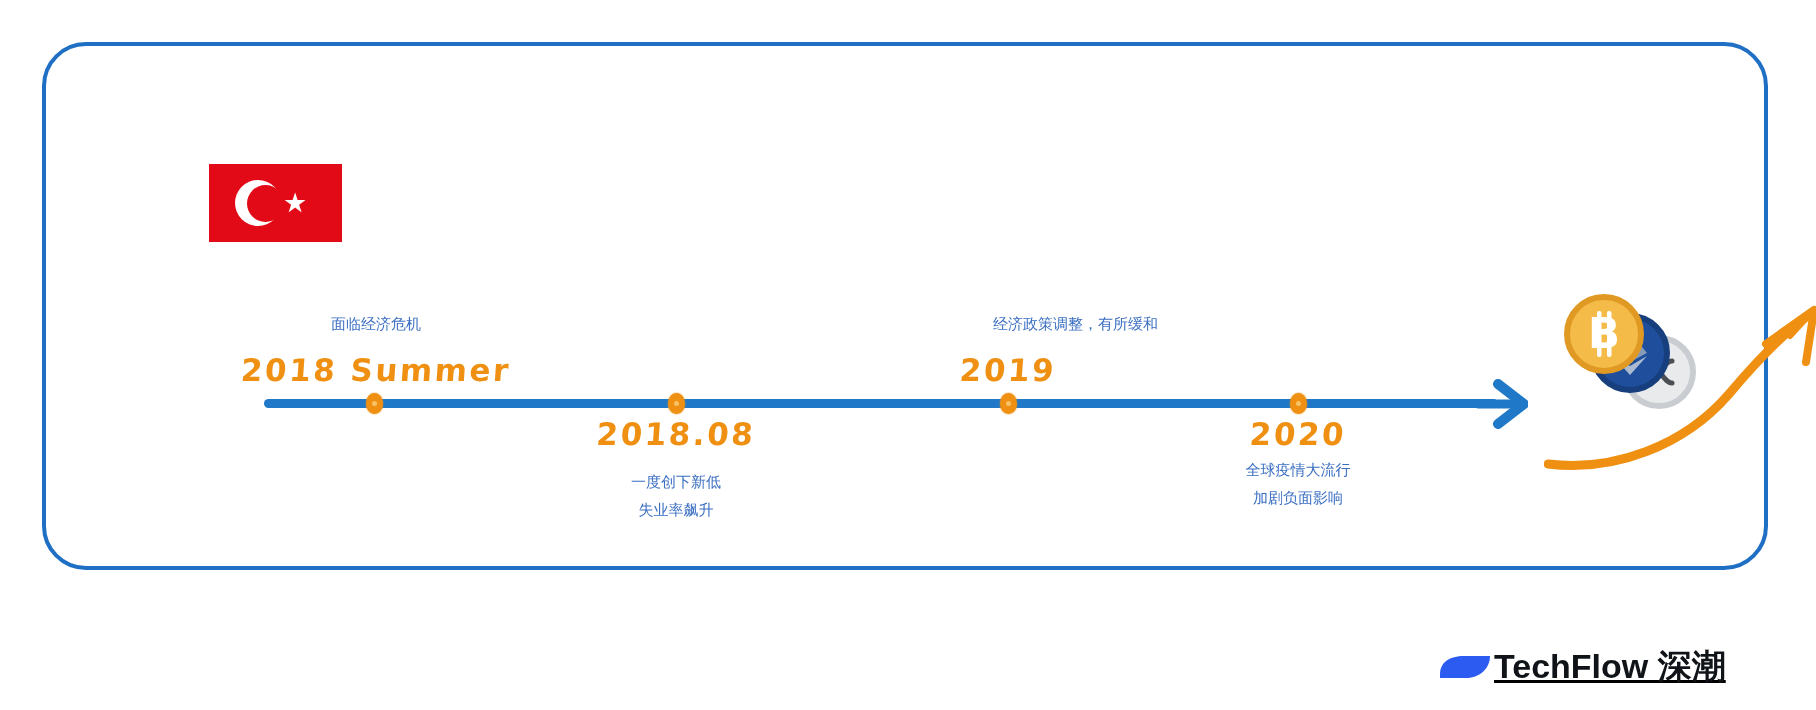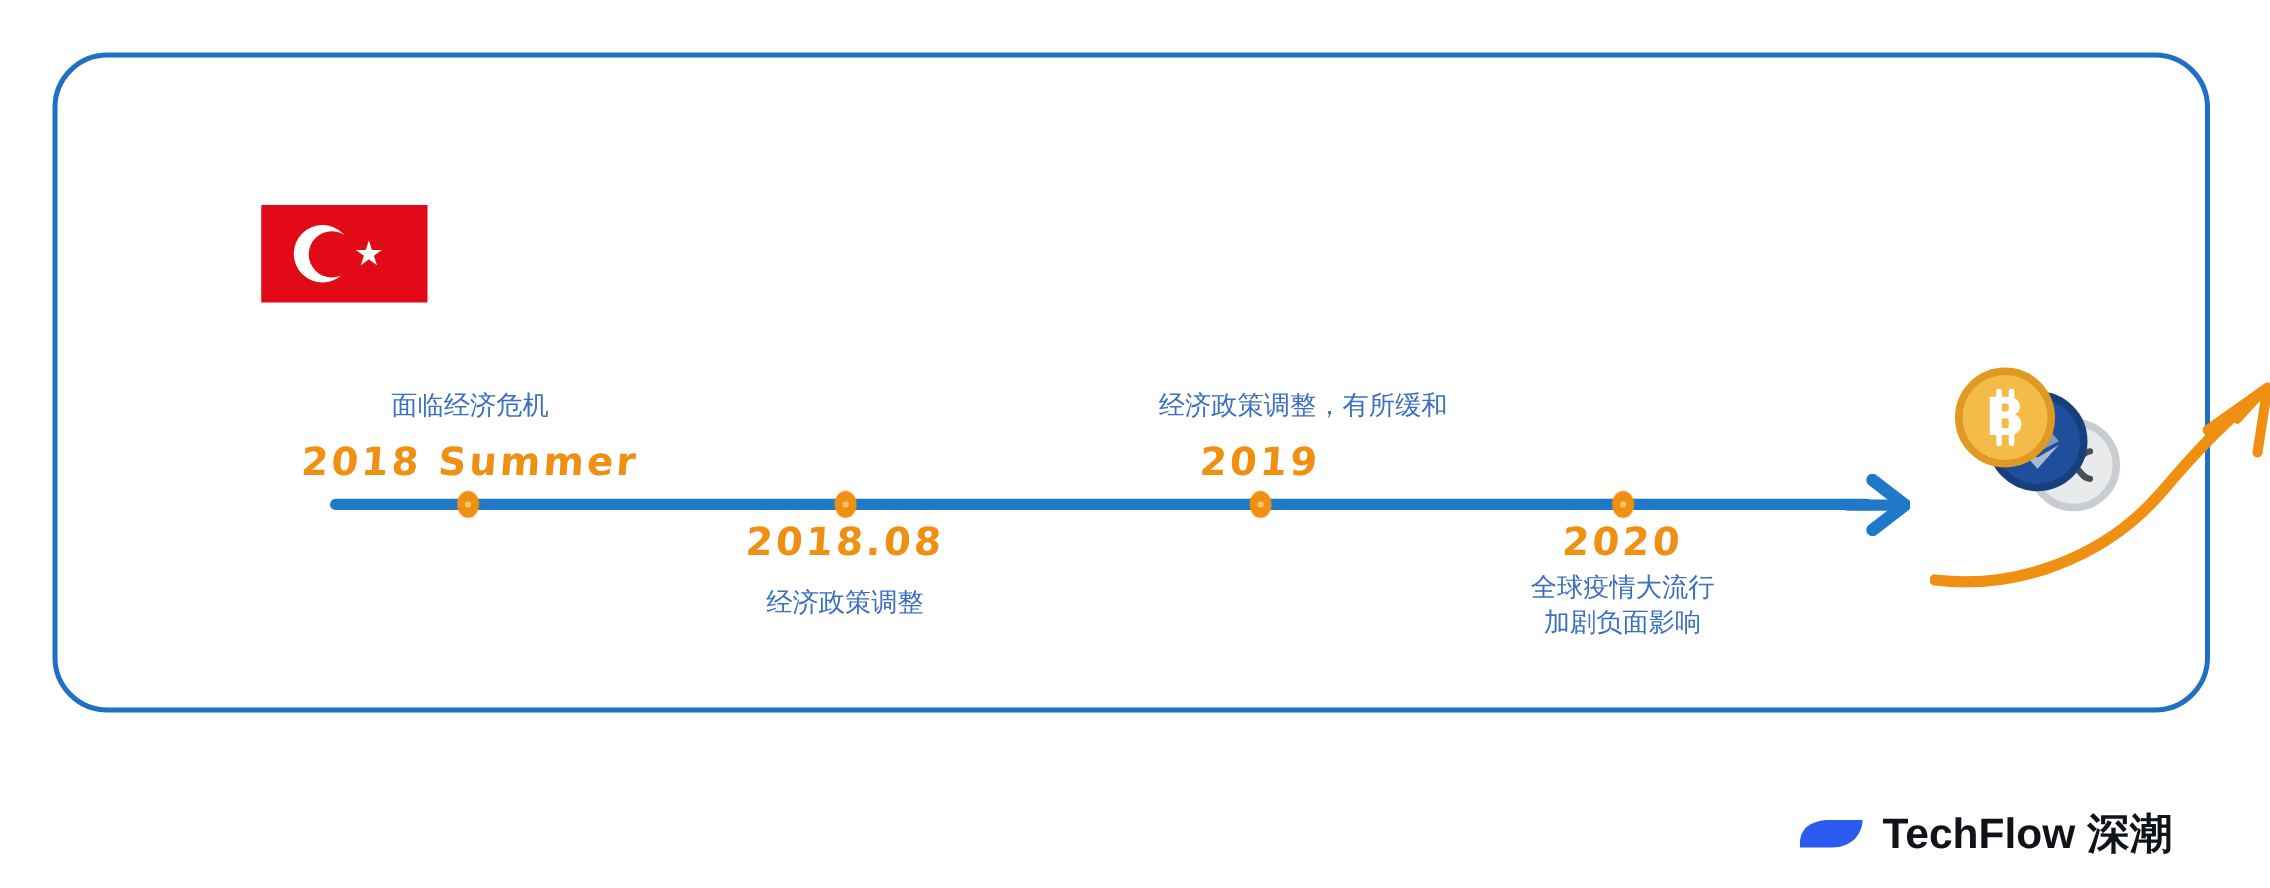--- a/index.html
+++ b/index.html
@@ -115,21 +115,21 @@
     font-size: 31px;
     font-weight: bold;
     letter-spacing: 2.5px;
     white-space: nowrap;
     transform: skewX(-4deg);
   }
   .note-zh {
     position: absolute;
     color: #3b6fc2;
     font-family: "DejaVu Sans", sans-serif;
-    font-size: 21px;
+    font-size: 15px;
     line-height: 28px;
     white-space: nowrap;
     text-align: center;
   }
 
   
   #coins {
     position: absolute;
     left: 1518px;
     top: 248px;
@@ -172,21 +172,22 @@
     height: 190px;
   }
 
   
   #footer-logo {
     position: absolute;
     left: 1392px;
     top: 598px;
     display: flex;
     align-items: center;
-    gap: 14px;
+    gap: 2px;
+    text-decoration: underline;
   }
   #footer-logo .mark {
     width: 54px;
     height: 30px;
   }
   #footer-logo .wordmark {
     font-family: "Liberation Sans", sans-serif;
     font-size: 34px;
     font-weight: bold;
     color: #101418;
@@ -215,21 +216,22 @@
   <div class="tl-dot" style="left:328px"></div>
   <div class="tl-dot" style="left:630px"></div>
   <div class="tl-dot" style="left:962px"></div>
   <div class="tl-dot" style="left:1252px"></div>
 
   <div class="note-zh" style="left:180px; top:264px; width:300px;">面临经济危机</div>
   <div class="year-label" style="left:180px; top:306px; width:300px; text-align:center;">2018 Summer</div>
 
   <div class="year-label" style="left:480px; top:370px; width:300px; text-align:center;">2018.08</div>
   <div class="note-zh" style="left:480px; top:422px; width:300px;">
-    <div>经济政策调整</div>
+    <div>一度创下新低</div>
+    <div>失业率飙升</div>
   </div>
 
   <div class="note-zh" style="left:812px; top:264px; width:300px;text-align:right;">经济政策调整，有所缓和</div>
   <div class="year-label" style="left:812px; top:306px; width:300px; text-align:center;">2019</div>
 
   <div class="year-label" style="left:1102px; top:370px; width:300px; text-align:center;">2020</div>
   <div class="note-zh" style="left:1102px; top:410px; width:300px;">
     <div>全球疫情大流行</div>
     <div>加剧负面影响</div>
   </div>

